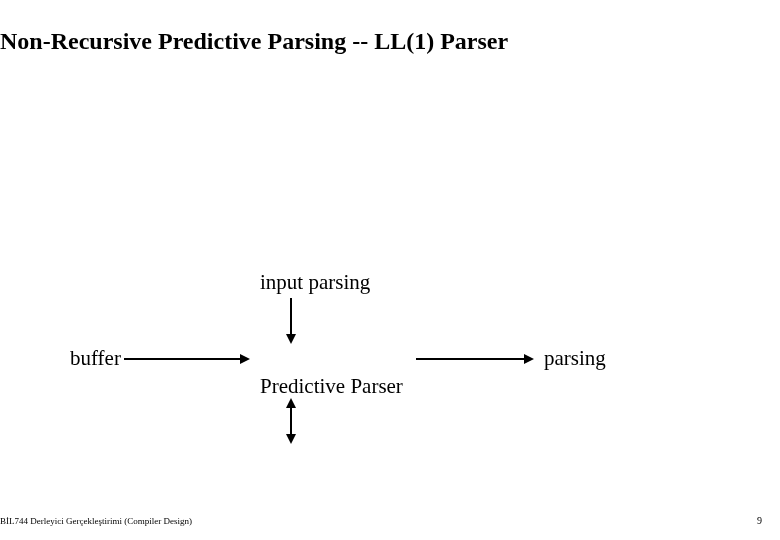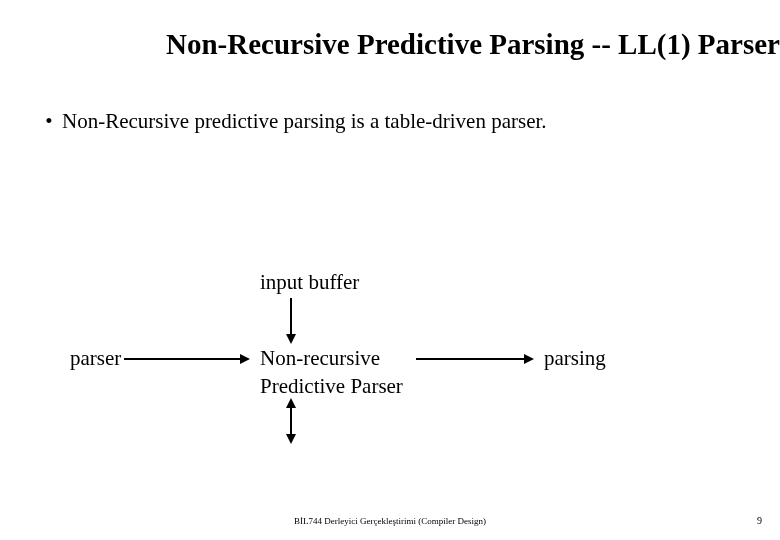--- a/index.html
+++ b/index.html
@@ -16,22 +16,22 @@
   .slide {
     position: relative;
     width: 780px;
     height: 540px;
   }
   .title {
     position: absolute;
     top: 28px;
     left: 0;
     width: 780px;
-    text-align: right;
-    font-size: 29px;
+    text-align: left;
+    font-size: 24px;
     font-weight: bold;
   }
   .bullets {
     position: absolute;
     top: 106px;
     left: 36px;
     width: 700px;
     font-size: 21px;
     line-height: 1.45;
     margin: 0;
@@ -78,48 +78,46 @@
   .arrowhead.up {
     border-left: 5px solid transparent;
     border-right: 5px solid transparent;
     border-bottom: 10px solid #000;
   }
   .footer {
     position: absolute;
     bottom: 14px;
     left: 0;
     width: 780px;
-    text-align: center;
+    text-align: left;
     font-size: 9px;
   }
   .pagenum {
     position: absolute;
     bottom: 14px;
     right: 18px;
     font-size: 10px;
   }
 </style>
 </head>
 <body>
 
 <div class="slide">
 
   <div class="title">Non-Recursive Predictive Parsing -- LL(1) Parser</div>
 
   <ul class="bullets">
-    <li><span>Non-Recursive predictive parsing is a table-driven parser.</span></li>
   </ul>
 
   <div class="diagram">
 
-    <div class="dlabel" style="left:260px; top:20px;">input buffer</div>
+    <div class="dlabel" style="left:260px; top:20px;">input parsing</div>
 
-    <div class="dlabel" style="left:70px; top:96px;">parser</div>
+    <div class="dlabel" style="left:70px; top:96px;">buffer</div>
 
-    <div class="dlabel" style="left:260px; top:96px;">Non-recursive</div>
     <div class="dlabel" style="left:260px; top:124px;text-align:center;">Predictive Parser</div>
 
     <div class="dlabel" style="left:544px; top:96px;">parsing</div>
 
 
     <div class="arrow-line" style="left:290px; top:48px; width:1.5px; height:36px;"></div>
     <div class="arrowhead down" style="left:285.5px; top:84px;"></div>
 
     <div class="arrow-line" style="left:124px; top:108px; height:1.5px; width:116px;"></div>
     <div class="arrowhead right" style="left:240px; top:103.5px;"></div>

